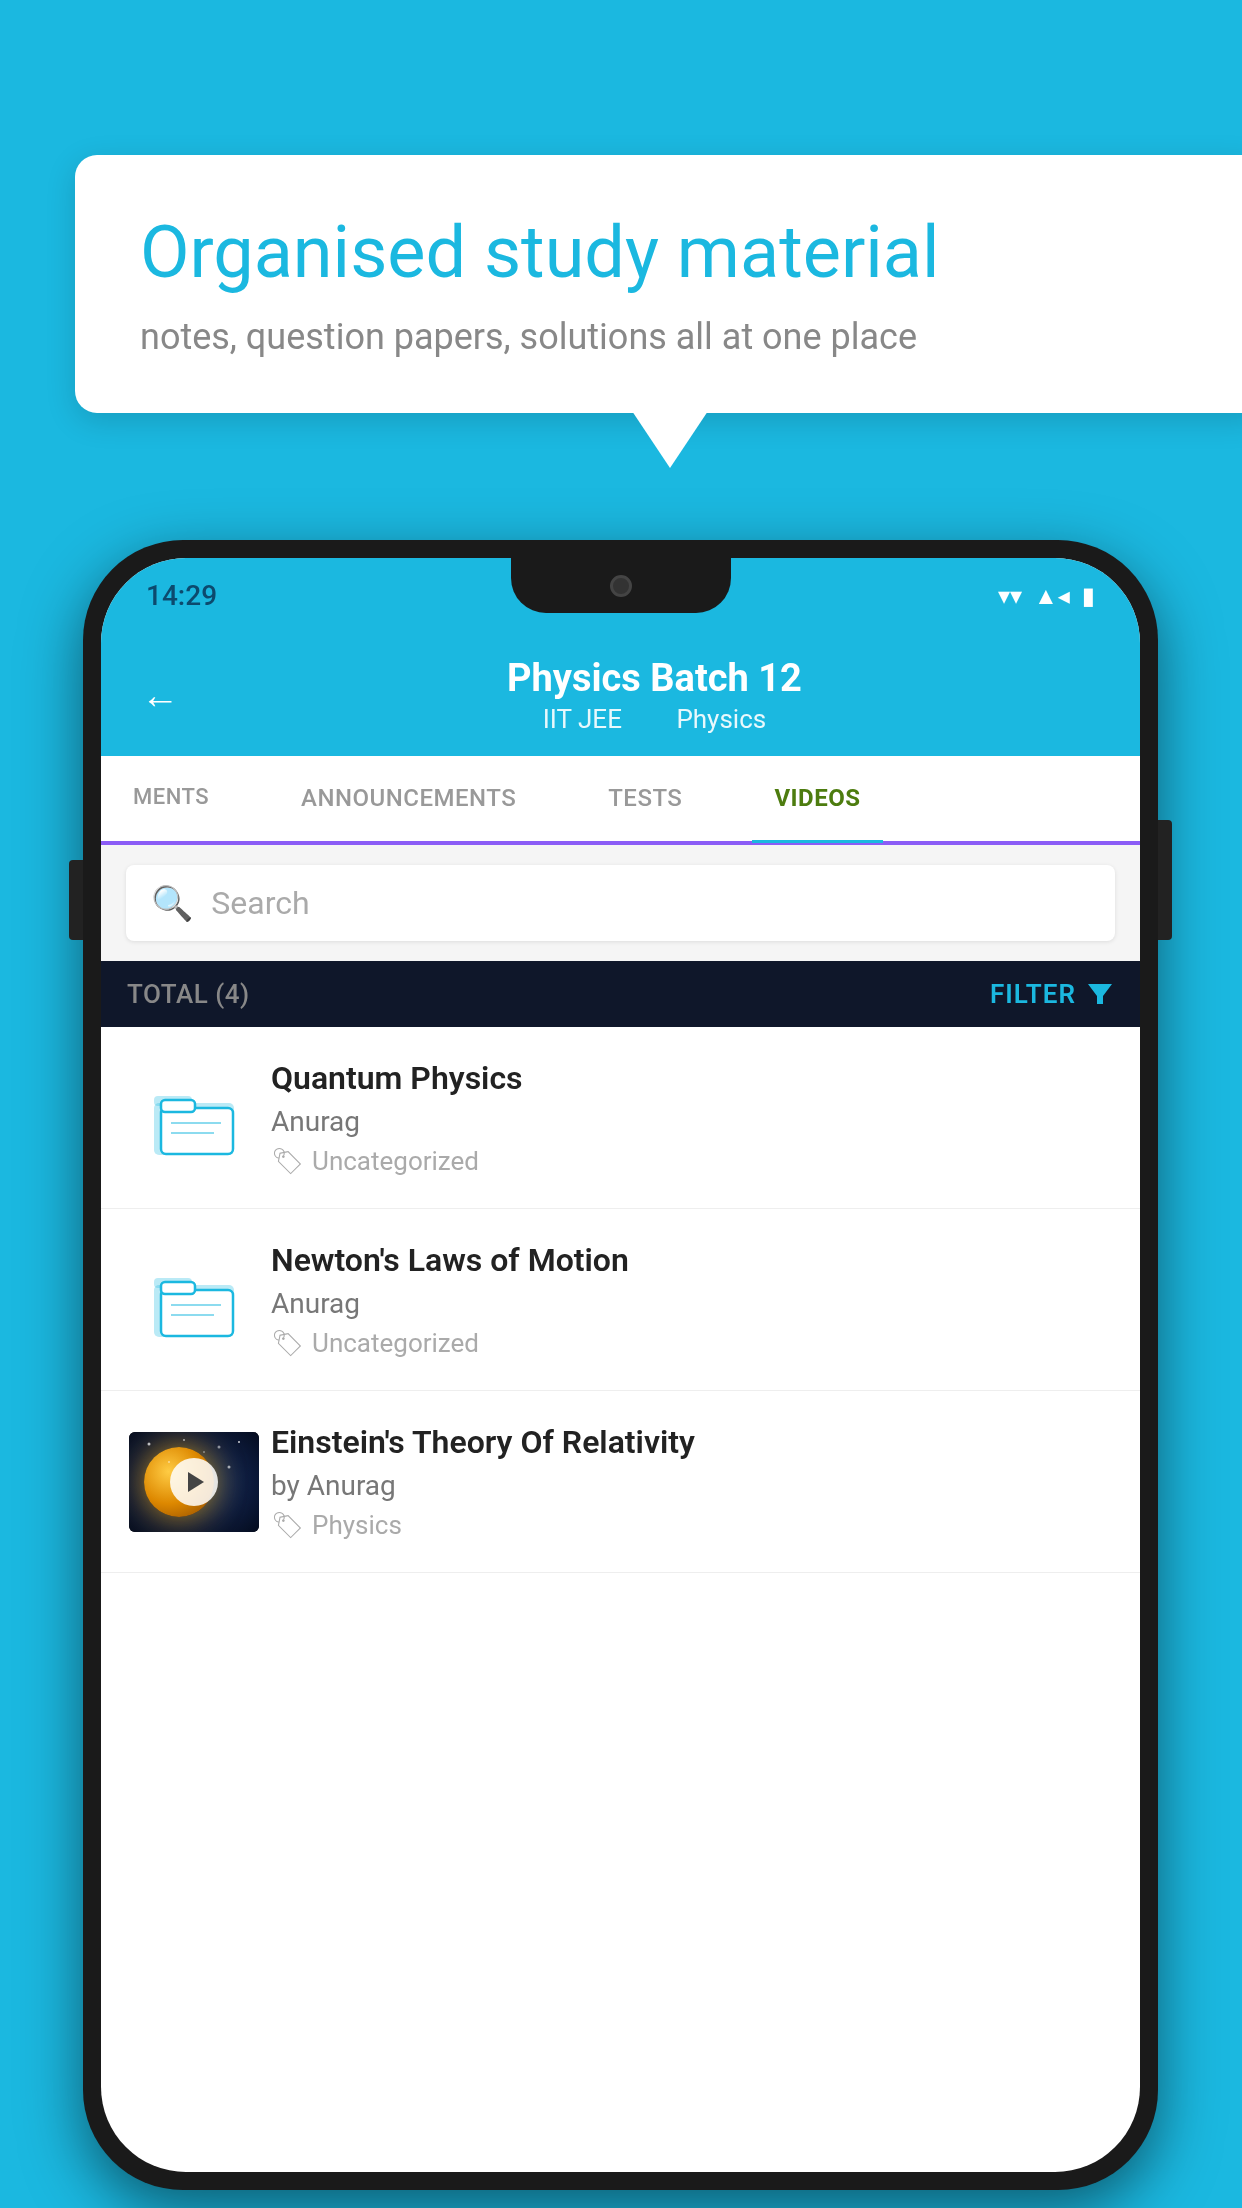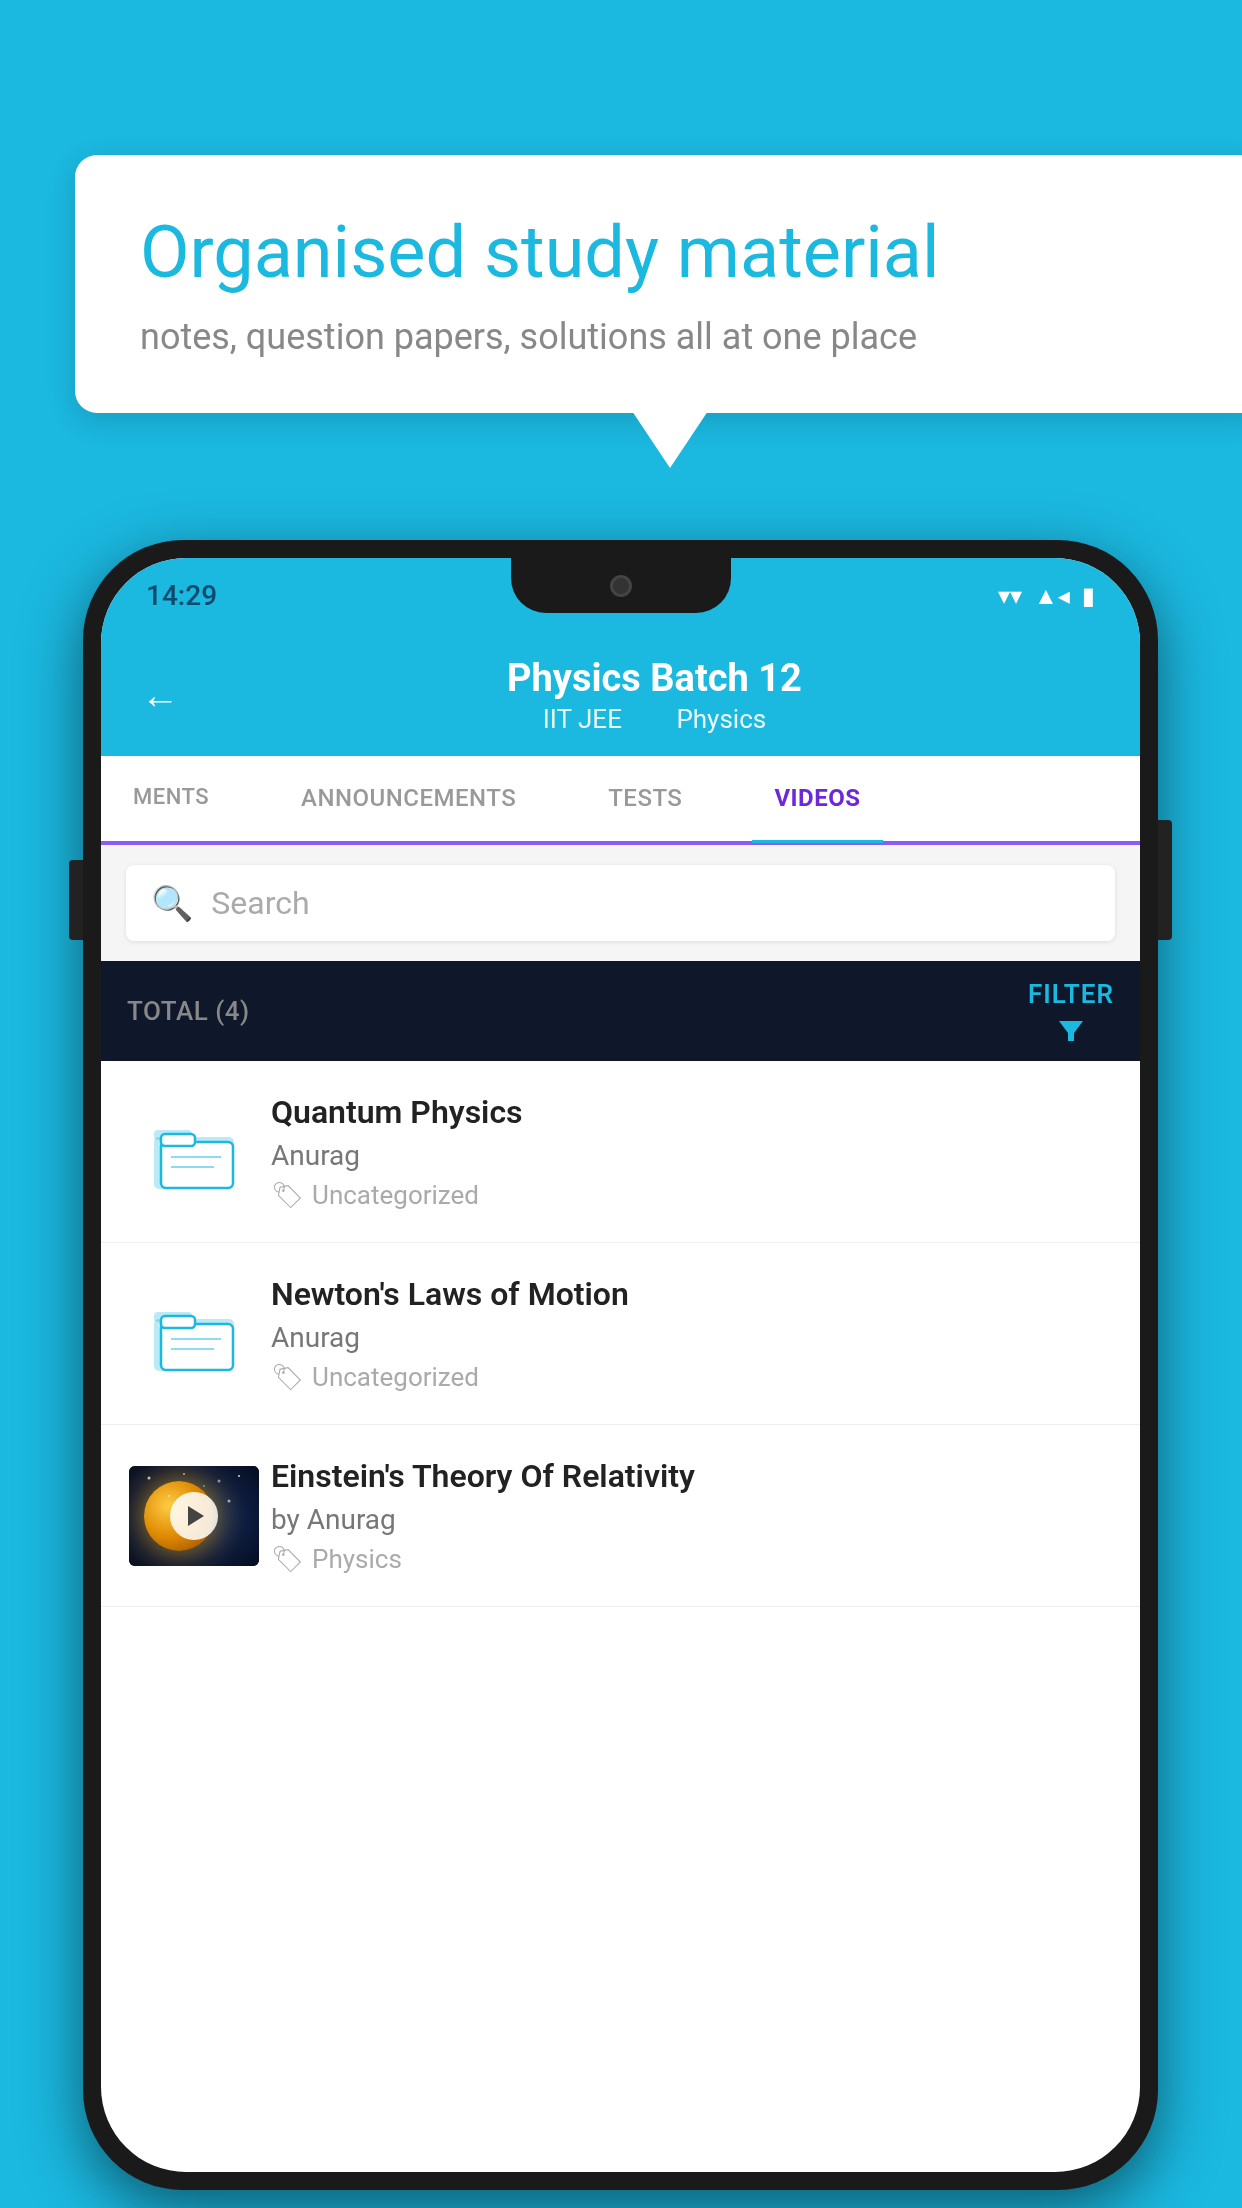--- a/index.html
+++ b/index.html
@@ -207,21 +207,21 @@
       font-size: 24px;
       color: #999;
       font-weight: 500;
       letter-spacing: 0.5px;
       cursor: pointer;
       border-bottom: 3px solid transparent;
       margin-bottom: -2px;
     }
 
     .tab.active {
-      color: #6d28d9;
+      color: #4d7c0f;
       border-bottom-color: #1BB8E0;
       font-weight: 700;
     }
 
     
     .search-container {
       padding: 20px 25px;
       background: #f5f5f5;
     }
 
@@ -263,21 +263,20 @@
 
     .filter-btn {
       display: flex;
       align-items: center;
       gap: 10px;
       color: #1BB8E0;
       font-size: 26px;
       font-weight: 600;
       letter-spacing: 1px;
       cursor: pointer;
-      flex-direction: column;
     }
 
     
     .video-list {
       background: white;
     }
 
     .video-item {
       display: flex;
       align-items: center;

